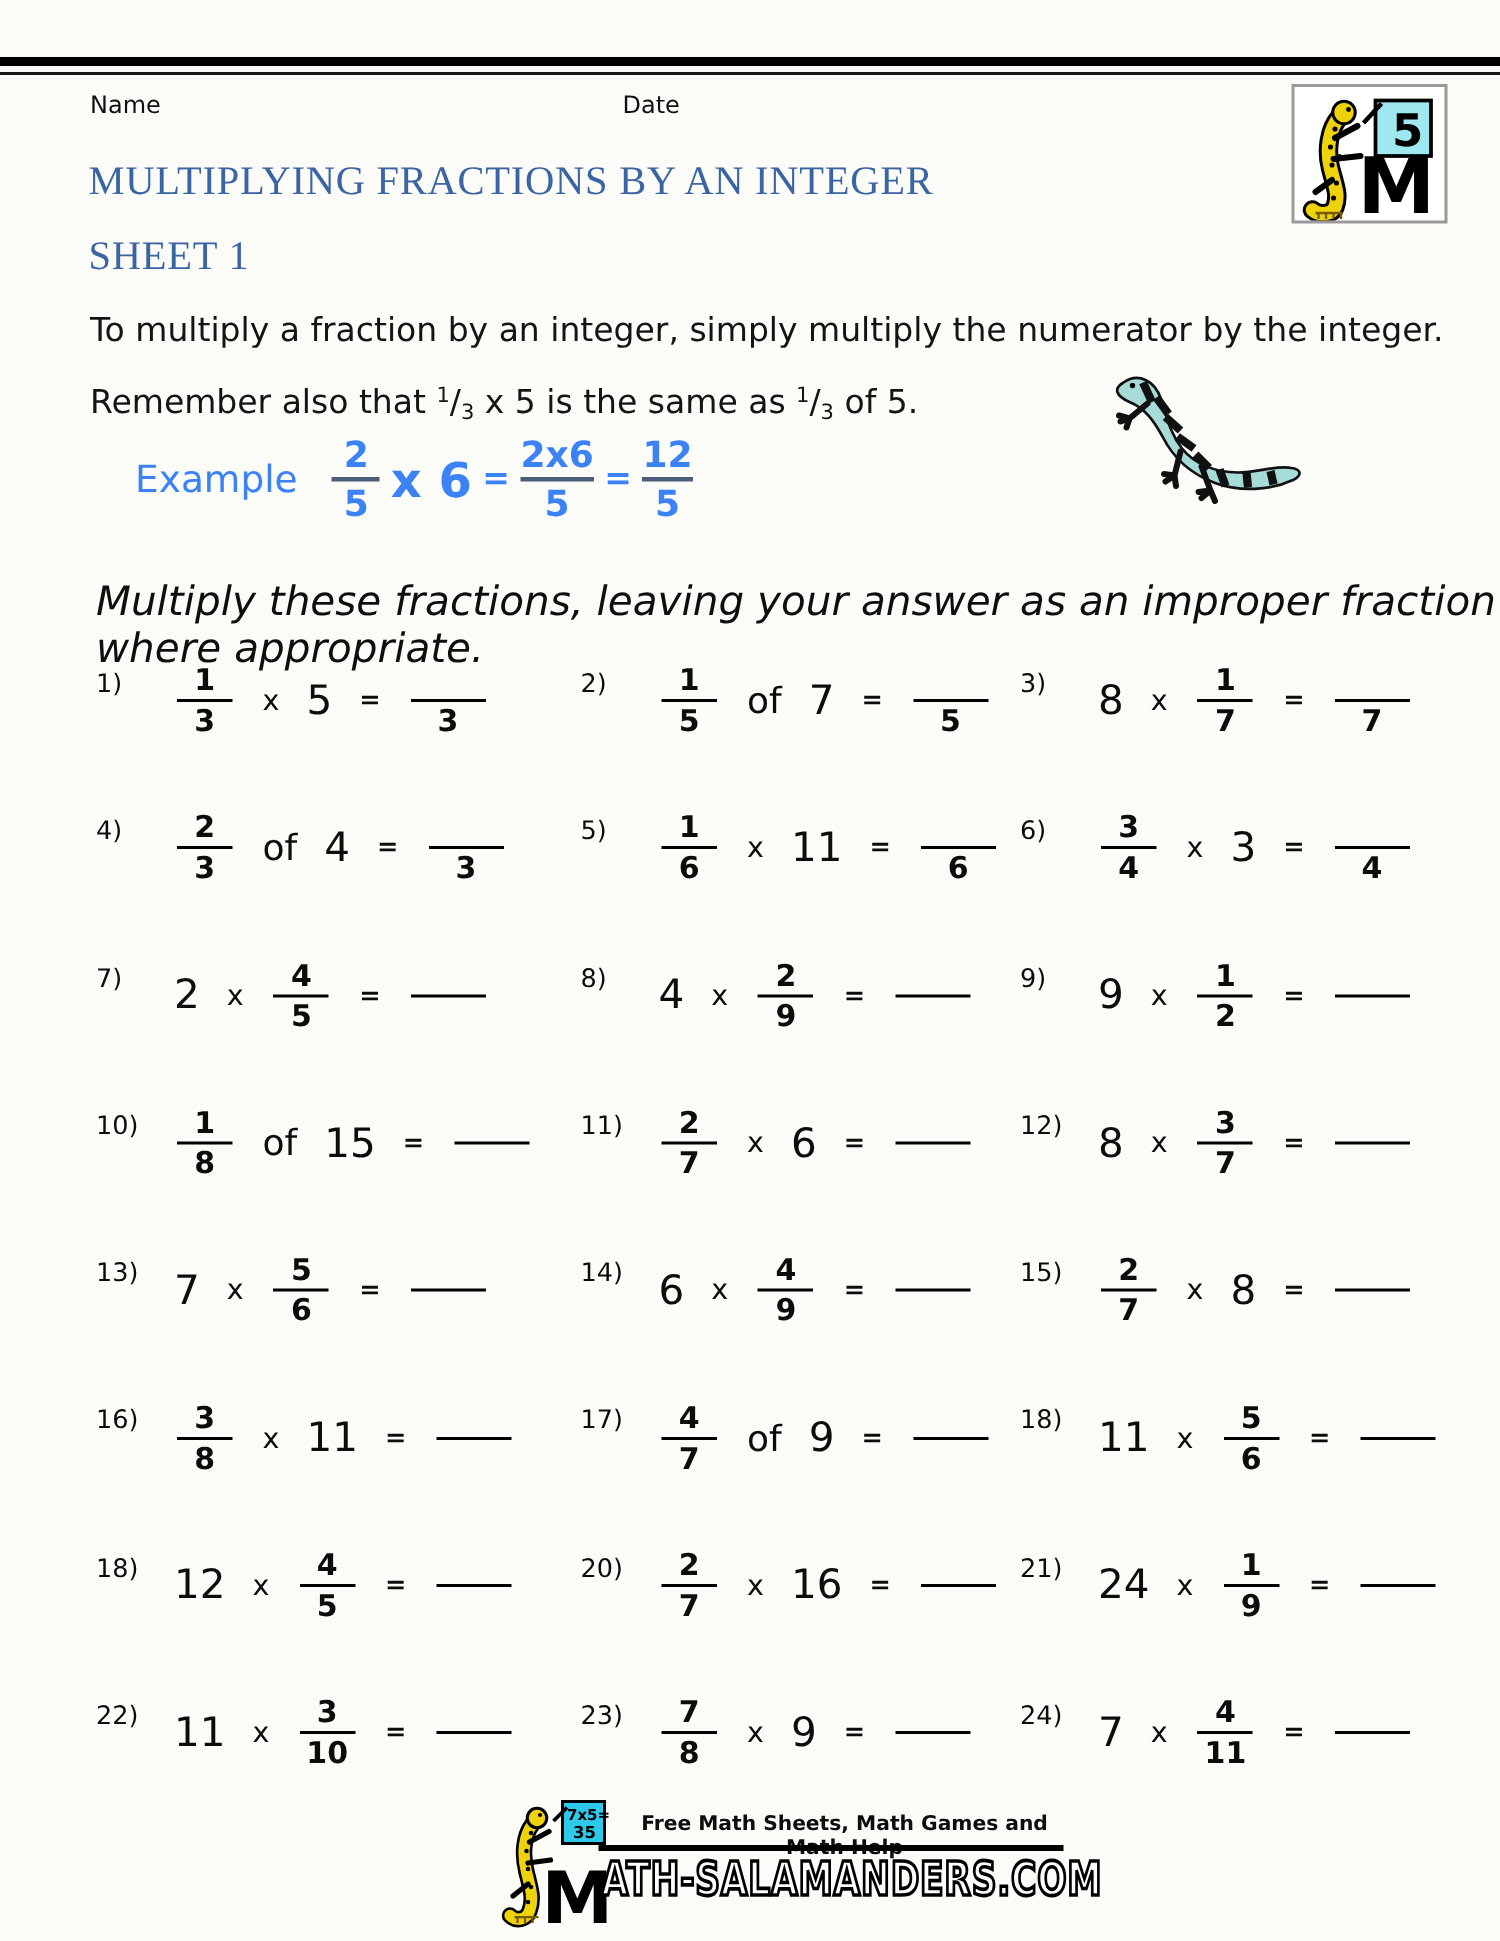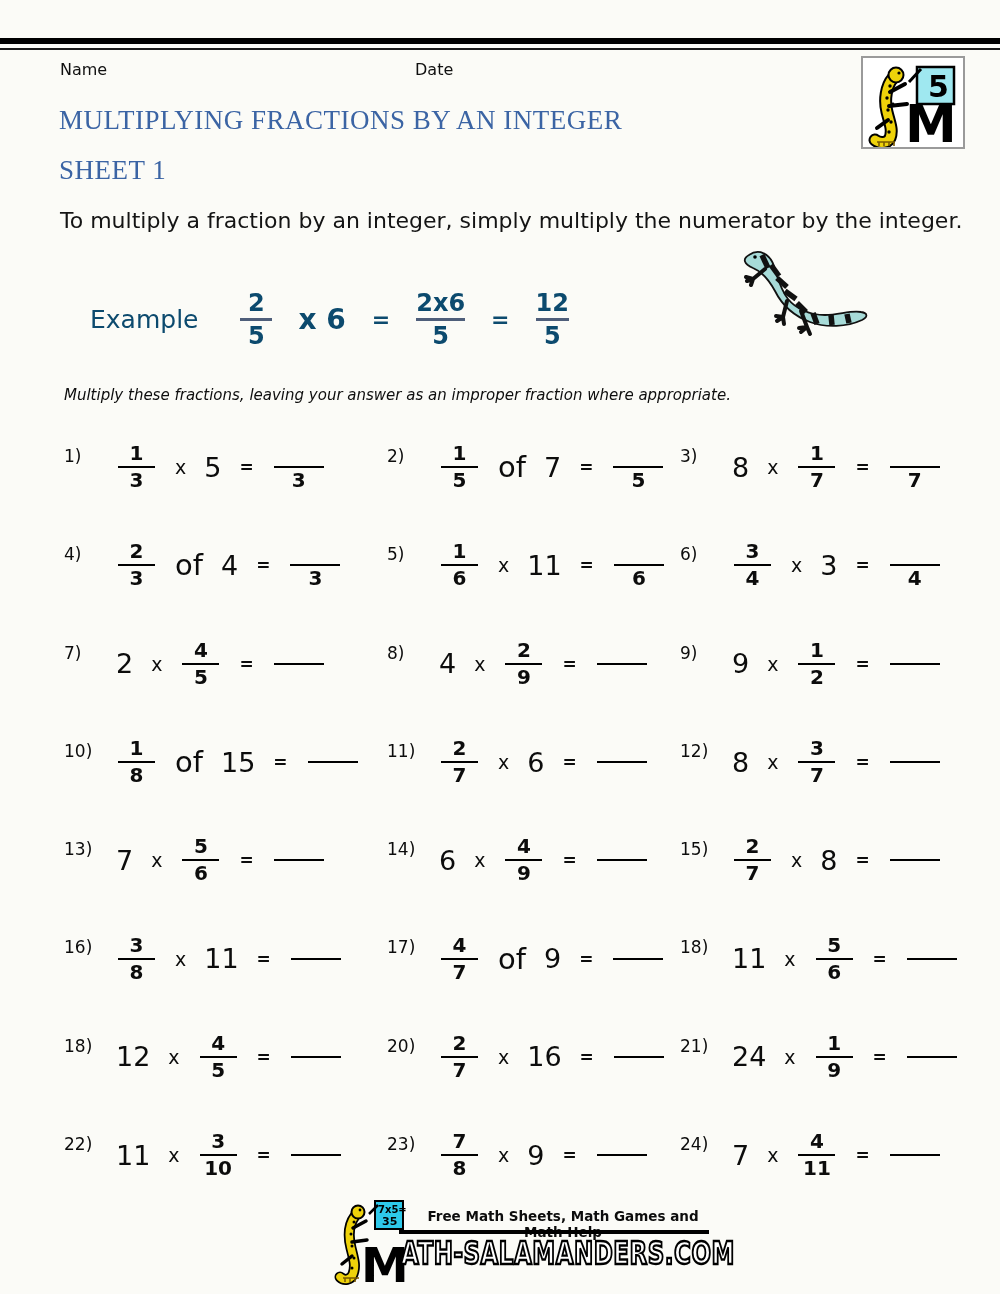--- a/index.html
+++ b/index.html
@@ -26,45 +26,45 @@
   .title-2{top:155px;text-align:right;}
 
   
   .intro-line{position:absolute;left:60px;font-size:22px;color:#141414;}
   .intro-1{top:208px;}
   .intro-2{top:256px;}
   .intro-line sup{font-size:14px;vertical-align:7px;}
   .intro-line sub{font-size:14px;vertical-align:-4px;}
 
   
-  .example-row{position:absolute;left:90px;top:289px;display:flex;align-items:center;gap:26px;
-               color:#0c4a6e;}
+  .example-row{position:absolute;left:90px;top:289px;display:flex;align-items:center;gap:7px;
+               color:#3b82f6;}
   .example-label{font-size:25px;margin-right:16px;}
   .exfrac{display:flex;flex-direction:column;align-items:center;font-weight:bold;font-size:24px;}
   .exfrac .fnum,.exfrac .fden{display:block;min-height:28px;line-height:28px;}
   .exbar{align-self:stretch;min-width:32px;border-top:3px solid #4e5e7a;margin:1px 0;}
-  .exop{font-size:28px;font-weight:bold;}
+  .exop{font-size:32px;font-weight:bold;}
   .exeq{font-size:22px;font-weight:bold;}
 
   .lizard{position:absolute;left:735px;top:243px;}
 
-  .instruction{position:absolute;left:64px;top:386px;font-style:italic;font-size:15px;color:#0e0e0e;}
+  .instruction{position:absolute;left:64px;top:386px;font-style:italic;font-size:27px;color:#0e0e0e;}
 
   
   .problems-grid{position:absolute;left:62px;top:437px;display:grid;
                  grid-template-columns:323px 293px 322px;grid-auto-rows:98.3px;}
   .problem{position:relative;display:flex;align-items:center;gap:18px;
            padding:0 0 38px 54px;box-sizing:border-box;color:#0c0c0c;}
   .pnum{position:absolute;left:2px;top:9px;font-size:17px;}
   .frac{display:flex;flex-direction:column;align-items:center;font-weight:bold;font-size:20px;padding:0 2px;}
   .frac .fnum,.frac .fden{display:block;min-height:23px;line-height:23px;}
   .fbar{align-self:stretch;min-width:37px;border-top:2.6px solid #000;margin:1px 0;}
   .int{font-size:27px;font-weight:500;}
   .op{font-size:19px;}
-  .op-of{font-size:29px;}
+  .op-of{font-size:24px;}
   .eq{font-size:17px;font-weight:600;}
   .ans .fbar{min-width:50px;border-top-width:2.8px;}
 
   
   .footer{position:absolute;left:333px;top:1198px;width:400px;height:94px;}
   .footer-logo{position:absolute;left:0;top:0;}
   .tagline{position:absolute;left:80px;top:10px;width:300px;text-align:center;
            font-size:13.5px;font-weight:bold;color:#0d0d0d;}
   .footline{position:absolute;left:66px;top:32px;width:310px;height:4px;background:#000;}
   .sitetext{position:absolute;left:68px;top:38px;font-size:23px;font-weight:bold;white-space:nowrap;
@@ -102,20 +102,21 @@
           <circle cx="30" cy="46" r="1.4"></circle>
       </g>
       <path d="M14,84 h18 M16,84 v4 M21,84 v4 M26,84 v4 M31,84 v4" stroke="#7a5a00" stroke-width="1.6"></path>
     </svg>
   </div>
 
   <div class="title-line title-1">MULTIPLYING FRACTIONS BY AN INTEGER</div>
   <div class="title-line title-2">SHEET 1</div>
 
   <div class="intro-line intro-1">To multiply a fraction by an integer, simply multiply the numerator by the integer.</div>
+  <div class="intro-line intro-2"><span>Remember also that </span><sup>1</sup><span>/</span><sub>3</sub><span> x 5 is the same as </span><sup>1</sup><span>/</span><sub>3</sub><span> of 5.</span></div>
 
   <div class="example-row">
     <span class="example-label">Example</span>
     <span class="exfrac">
       <span class="fnum">2</span>
       <span class="exbar"></span>
       <span class="fden">5</span>
     </span>
     <span class="exop">x 6</span>
     <span class="exeq">=</span>

